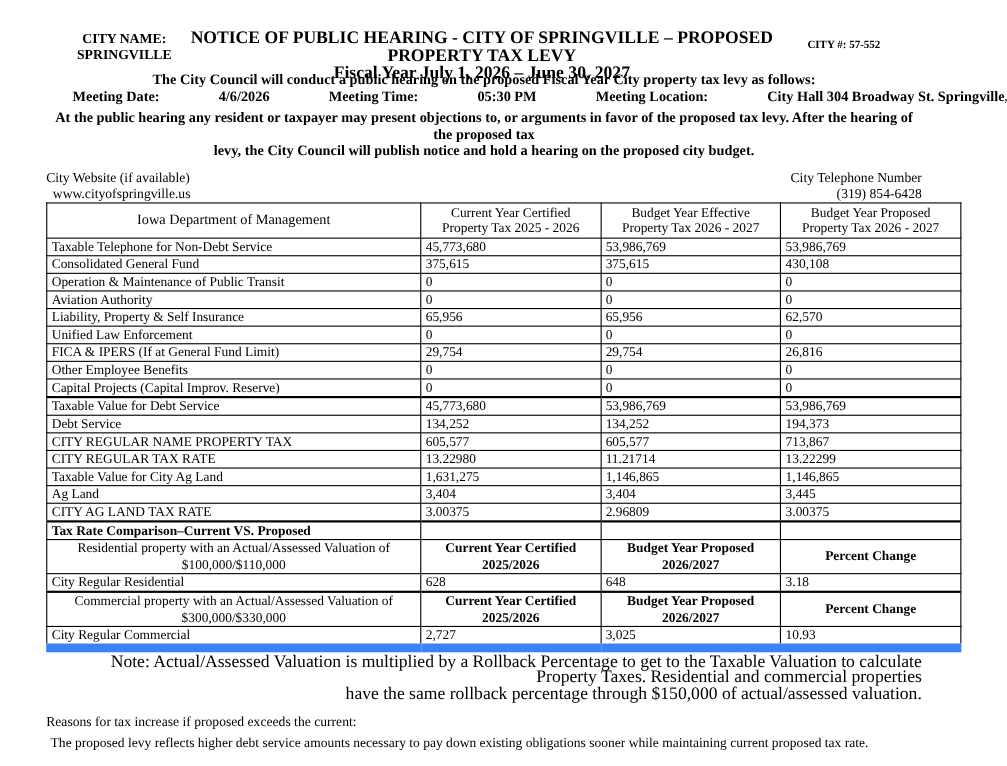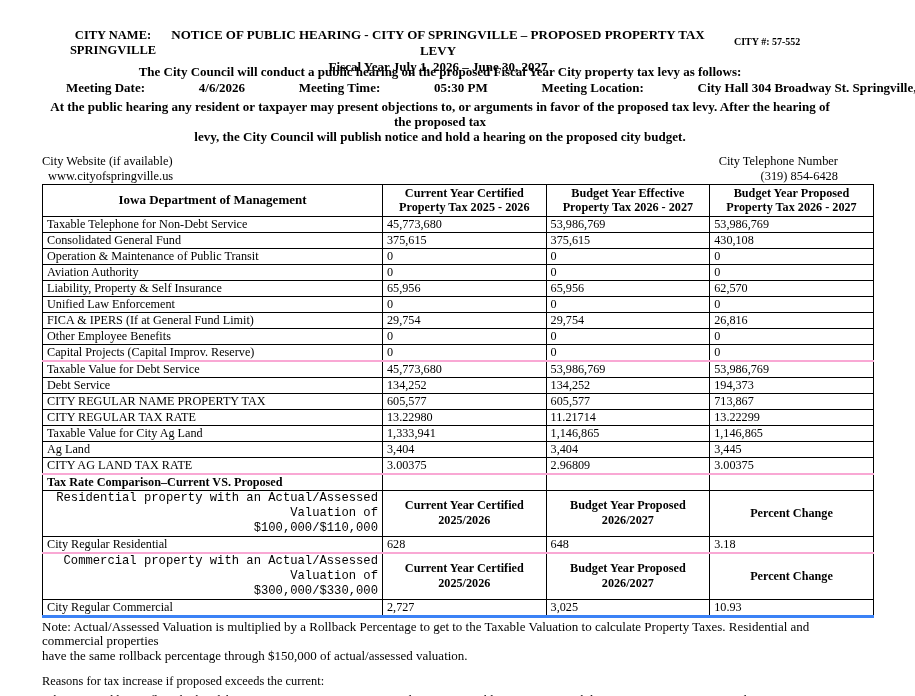--- a/index.html
+++ b/index.html
@@ -40,21 +40,21 @@
     font-size: 12.5px;
     line-height: 15px;
   }
   .notice-title-block {
     position: absolute;
     left: 168px;
     top: 27px;
     width: 540px;
     text-align: center;
     font-weight: bold;
-    font-size: 13px;
+    font-size: 16px;
     line-height: 16px;
   }
   .city-num-block {
     position: absolute;
     left: 712px;
     top: 36px;
     width: 170px;
     font-weight: bold;
     font-size: 10px;
     margin-left: 22px;
@@ -113,65 +113,64 @@
 
   table.levy th, table.levy td {
     border: 1px solid #000;
     padding: 0 4px;
     height: 16px;
     line-height: 15px;
     vertical-align: middle;
     box-sizing: border-box;
   }
   table.levy thead th {
-    font-weight: bold;
+    font-weight: normal;
     text-align: center;
     height: 30px;
     line-height: 14.5px;
     font-size: 12.2px;
     padding: 1px 3px;
   }
   table.levy thead th.dept {
     font-size: 13px;
   }
   td.label {
     text-align: left;
     white-space: nowrap;
     overflow: hidden;
   }
   td.num {
     padding-right: 5px;
   }
-  tr.thick-top > td { border-top: 2px solid #f9a8d4; }
-  tr.thick-bottom > td { border-bottom: 3px solid #3b82f6; }
+  tr.thick-top > td { border-top: 2px solid #000000; }
+  tr.thick-bottom > td { border-bottom: 8px solid #3b82f6; }
   td.section-head {
     font-weight: bold;
     text-align: left;
   }
   td.cmp-label {
-    text-align: right;
+    text-align: center;
     height: 32px;
     line-height: 15px;
     white-space: normal;
-    font-family: Liberation Mono, monospace;
   }
   td.cmp-head {
     font-weight: bold;
     text-align: center;
     height: 32px;
     line-height: 15px;
   }
   .nb { white-space: pre; }
 
   
   .note {
     margin: 2px 42px 0 42px;
-    font-size: 13px;
+    font-size: 16px;
     line-height: 14.5px;
-    text-align: left;
+    text-align: right;
   }
   .reasons-head {
     margin: 11px 42px 0 42px;
     font-weight: normal;
     font-size: 12.4px;
   }
   .reasons-body {
     margin: 4px 42px 0 46px;
     font-size: 12.3px;
     line-height: 15px;
@@ -310,21 +309,21 @@
           <td class="num">713,867</td>
         </tr>
         <tr>
           <td class="label">CITY REGULAR TAX RATE</td>
           <td class="num">13.22980</td>
           <td class="num">11.21714</td>
           <td class="num">13.22299</td>
         </tr>
         <tr>
           <td class="label">Taxable Value for City Ag Land</td>
-          <td class="num">1,333,941</td>
+          <td class="num">1,631,275</td>
           <td class="num">1,146,865</td>
           <td class="num">1,146,865</td>
         </tr>
         <tr>
           <td class="label">Ag Land</td>
           <td class="num">3,404</td>
           <td class="num">3,404</td>
           <td class="num">3,445</td>
         </tr>
         <tr>

